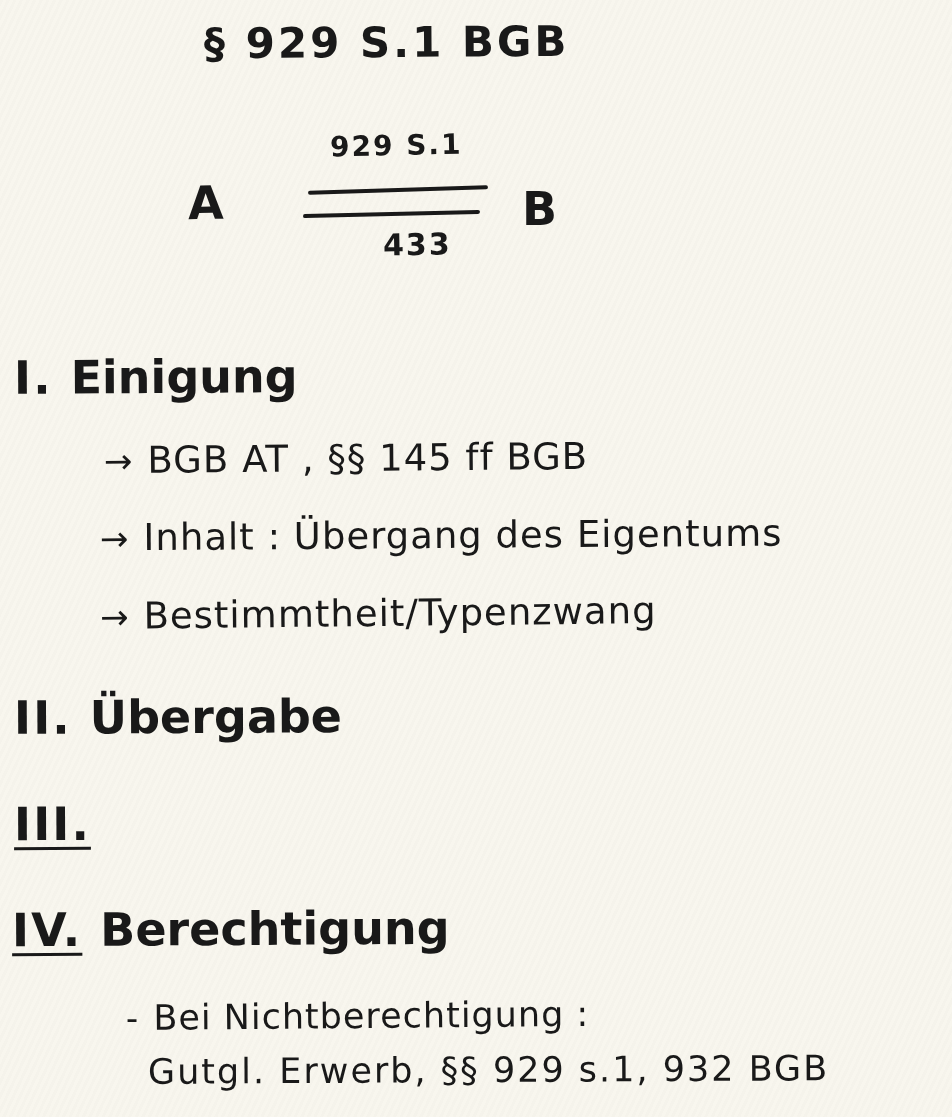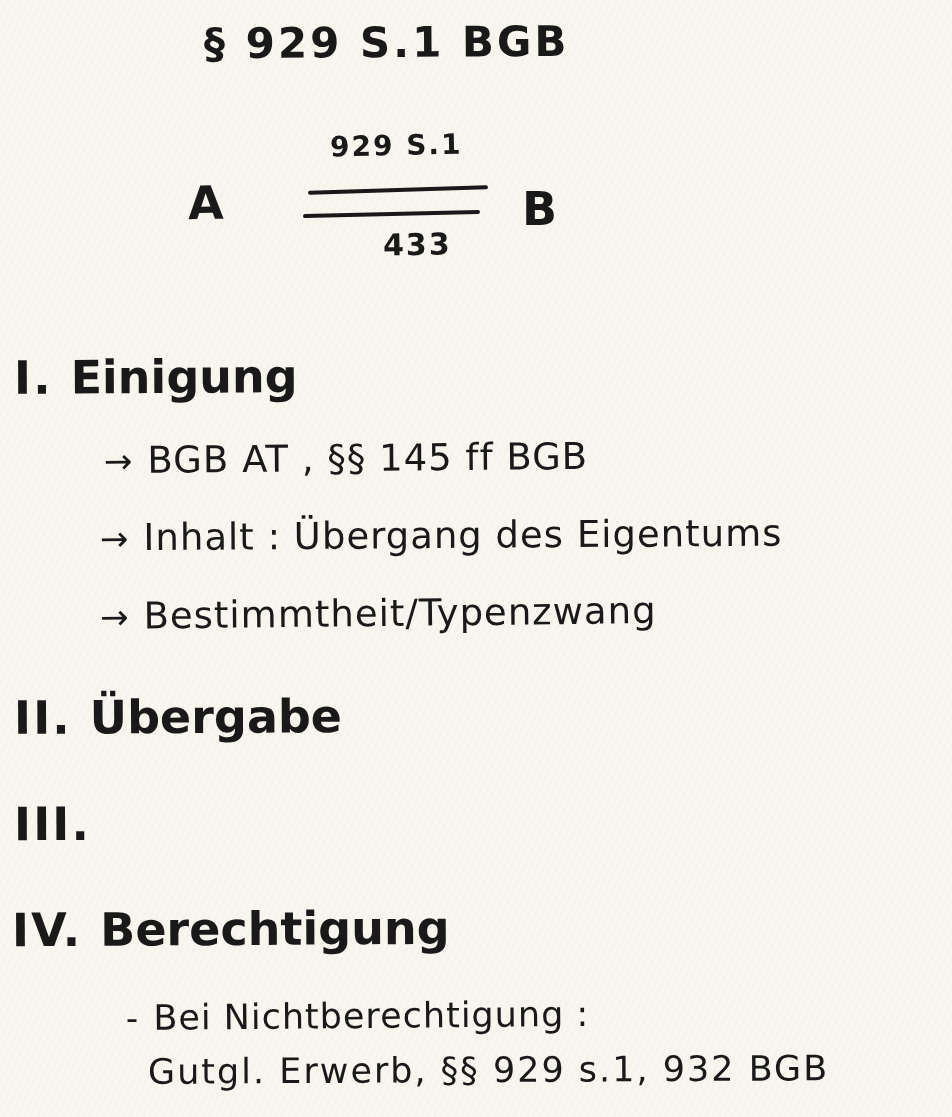--- a/index.html
+++ b/index.html
@@ -53,21 +53,21 @@
   
   .section-heading {
     display: flex; align-items: baseline; gap: 18px;
     font-size: 46px; font-weight: 600;
   }
   .sec-1 { left: 14px; top: 350px; transform: rotate(-0.3deg); }
   .sec-2 { left: 14px; top: 690px; transform: rotate(-0.3deg); }
   .sec-3 { left: 14px; top: 797px; transform: rotate(-0.2deg); }
   .sec-4 { left: 12px; top: 902px; transform: rotate(-0.3deg); }
   .numeral { letter-spacing: 2px; }
-  .numeral-underline { text-underline-offset: 7px; text-decoration-thickness: 3px; text-align: center; }
+  .numeral-underline { text-decoration: underline; text-underline-offset: 7px; text-decoration-thickness: 3px; text-align: center; }
 
   .item {
     display: flex; align-items: baseline; gap: 14px;
     font-size: 37px; font-weight: 500; letter-spacing: 1px;
   }
   .item .marker { font-size: 34px; }
   .it-1a { left: 104px; top: 437px; transform: rotate(-0.5deg); }
   .it-1b { left: 100px; top: 514px; transform: rotate(-0.4deg); }
   .it-1c { left: 100px; top: 592px; transform: rotate(-0.6deg); }
   .it-4a { left: 126px; top: 996px; font-size: 35px; transform: rotate(-0.5deg); }

